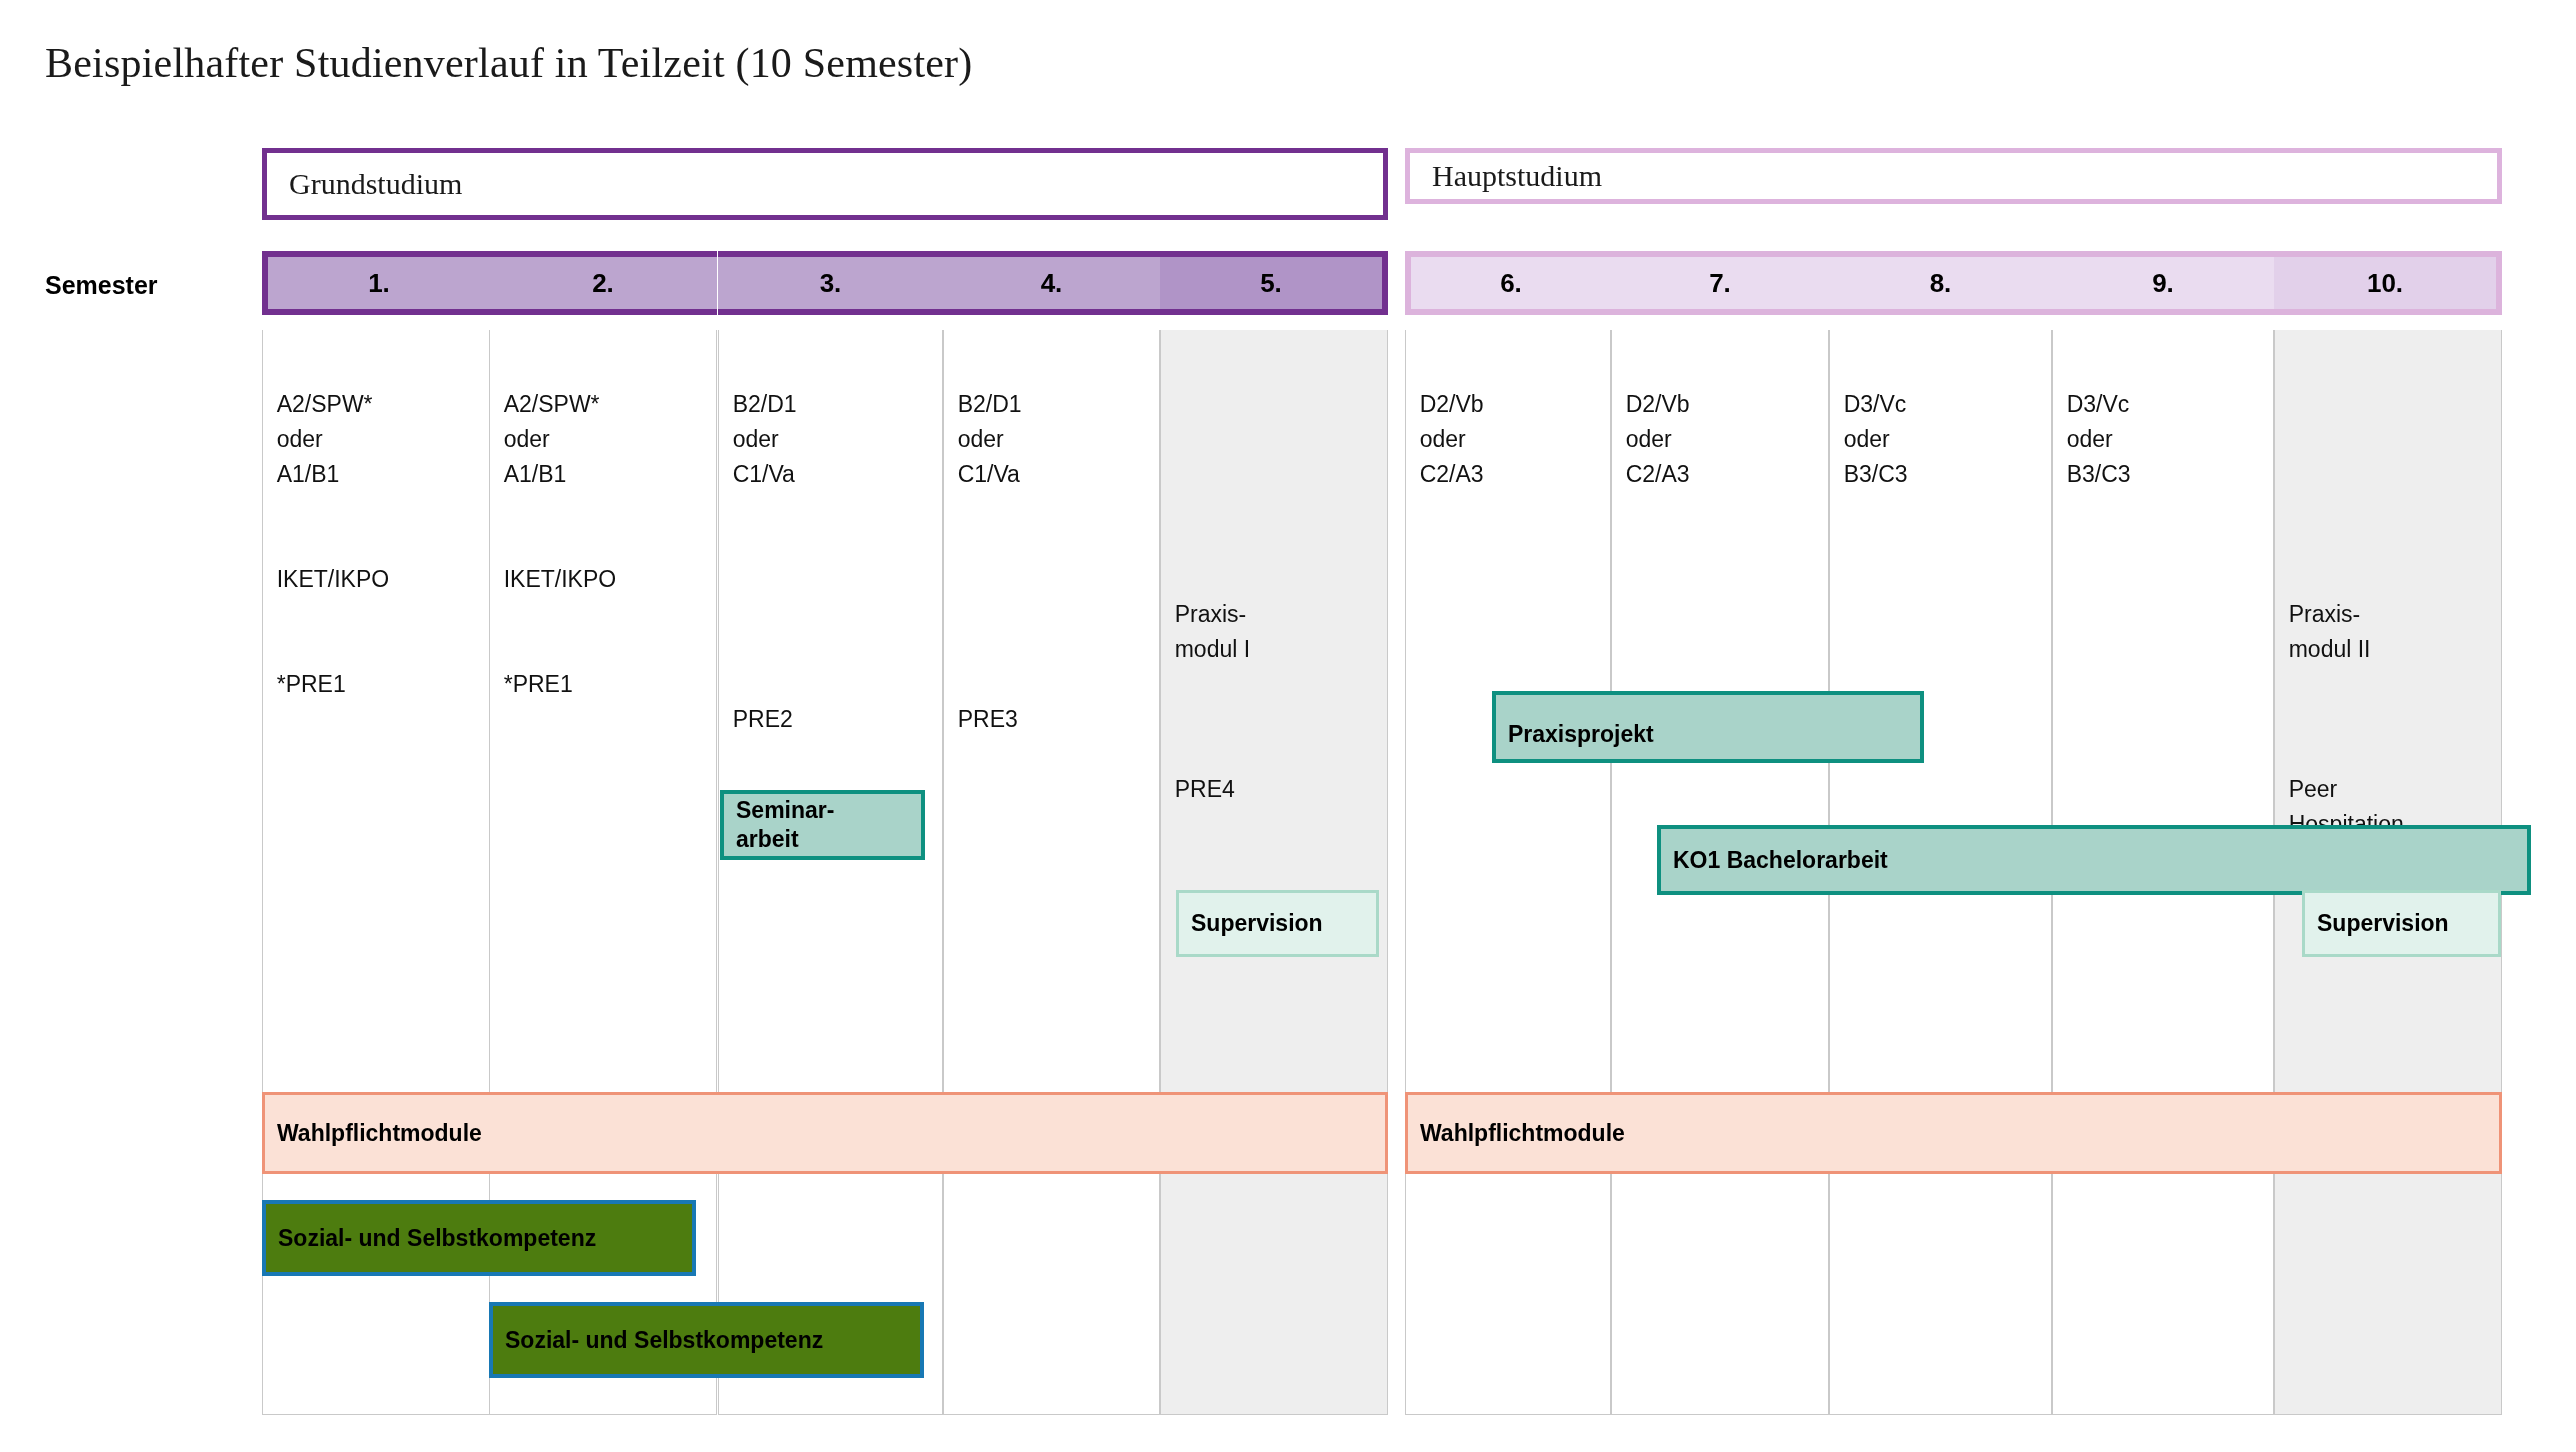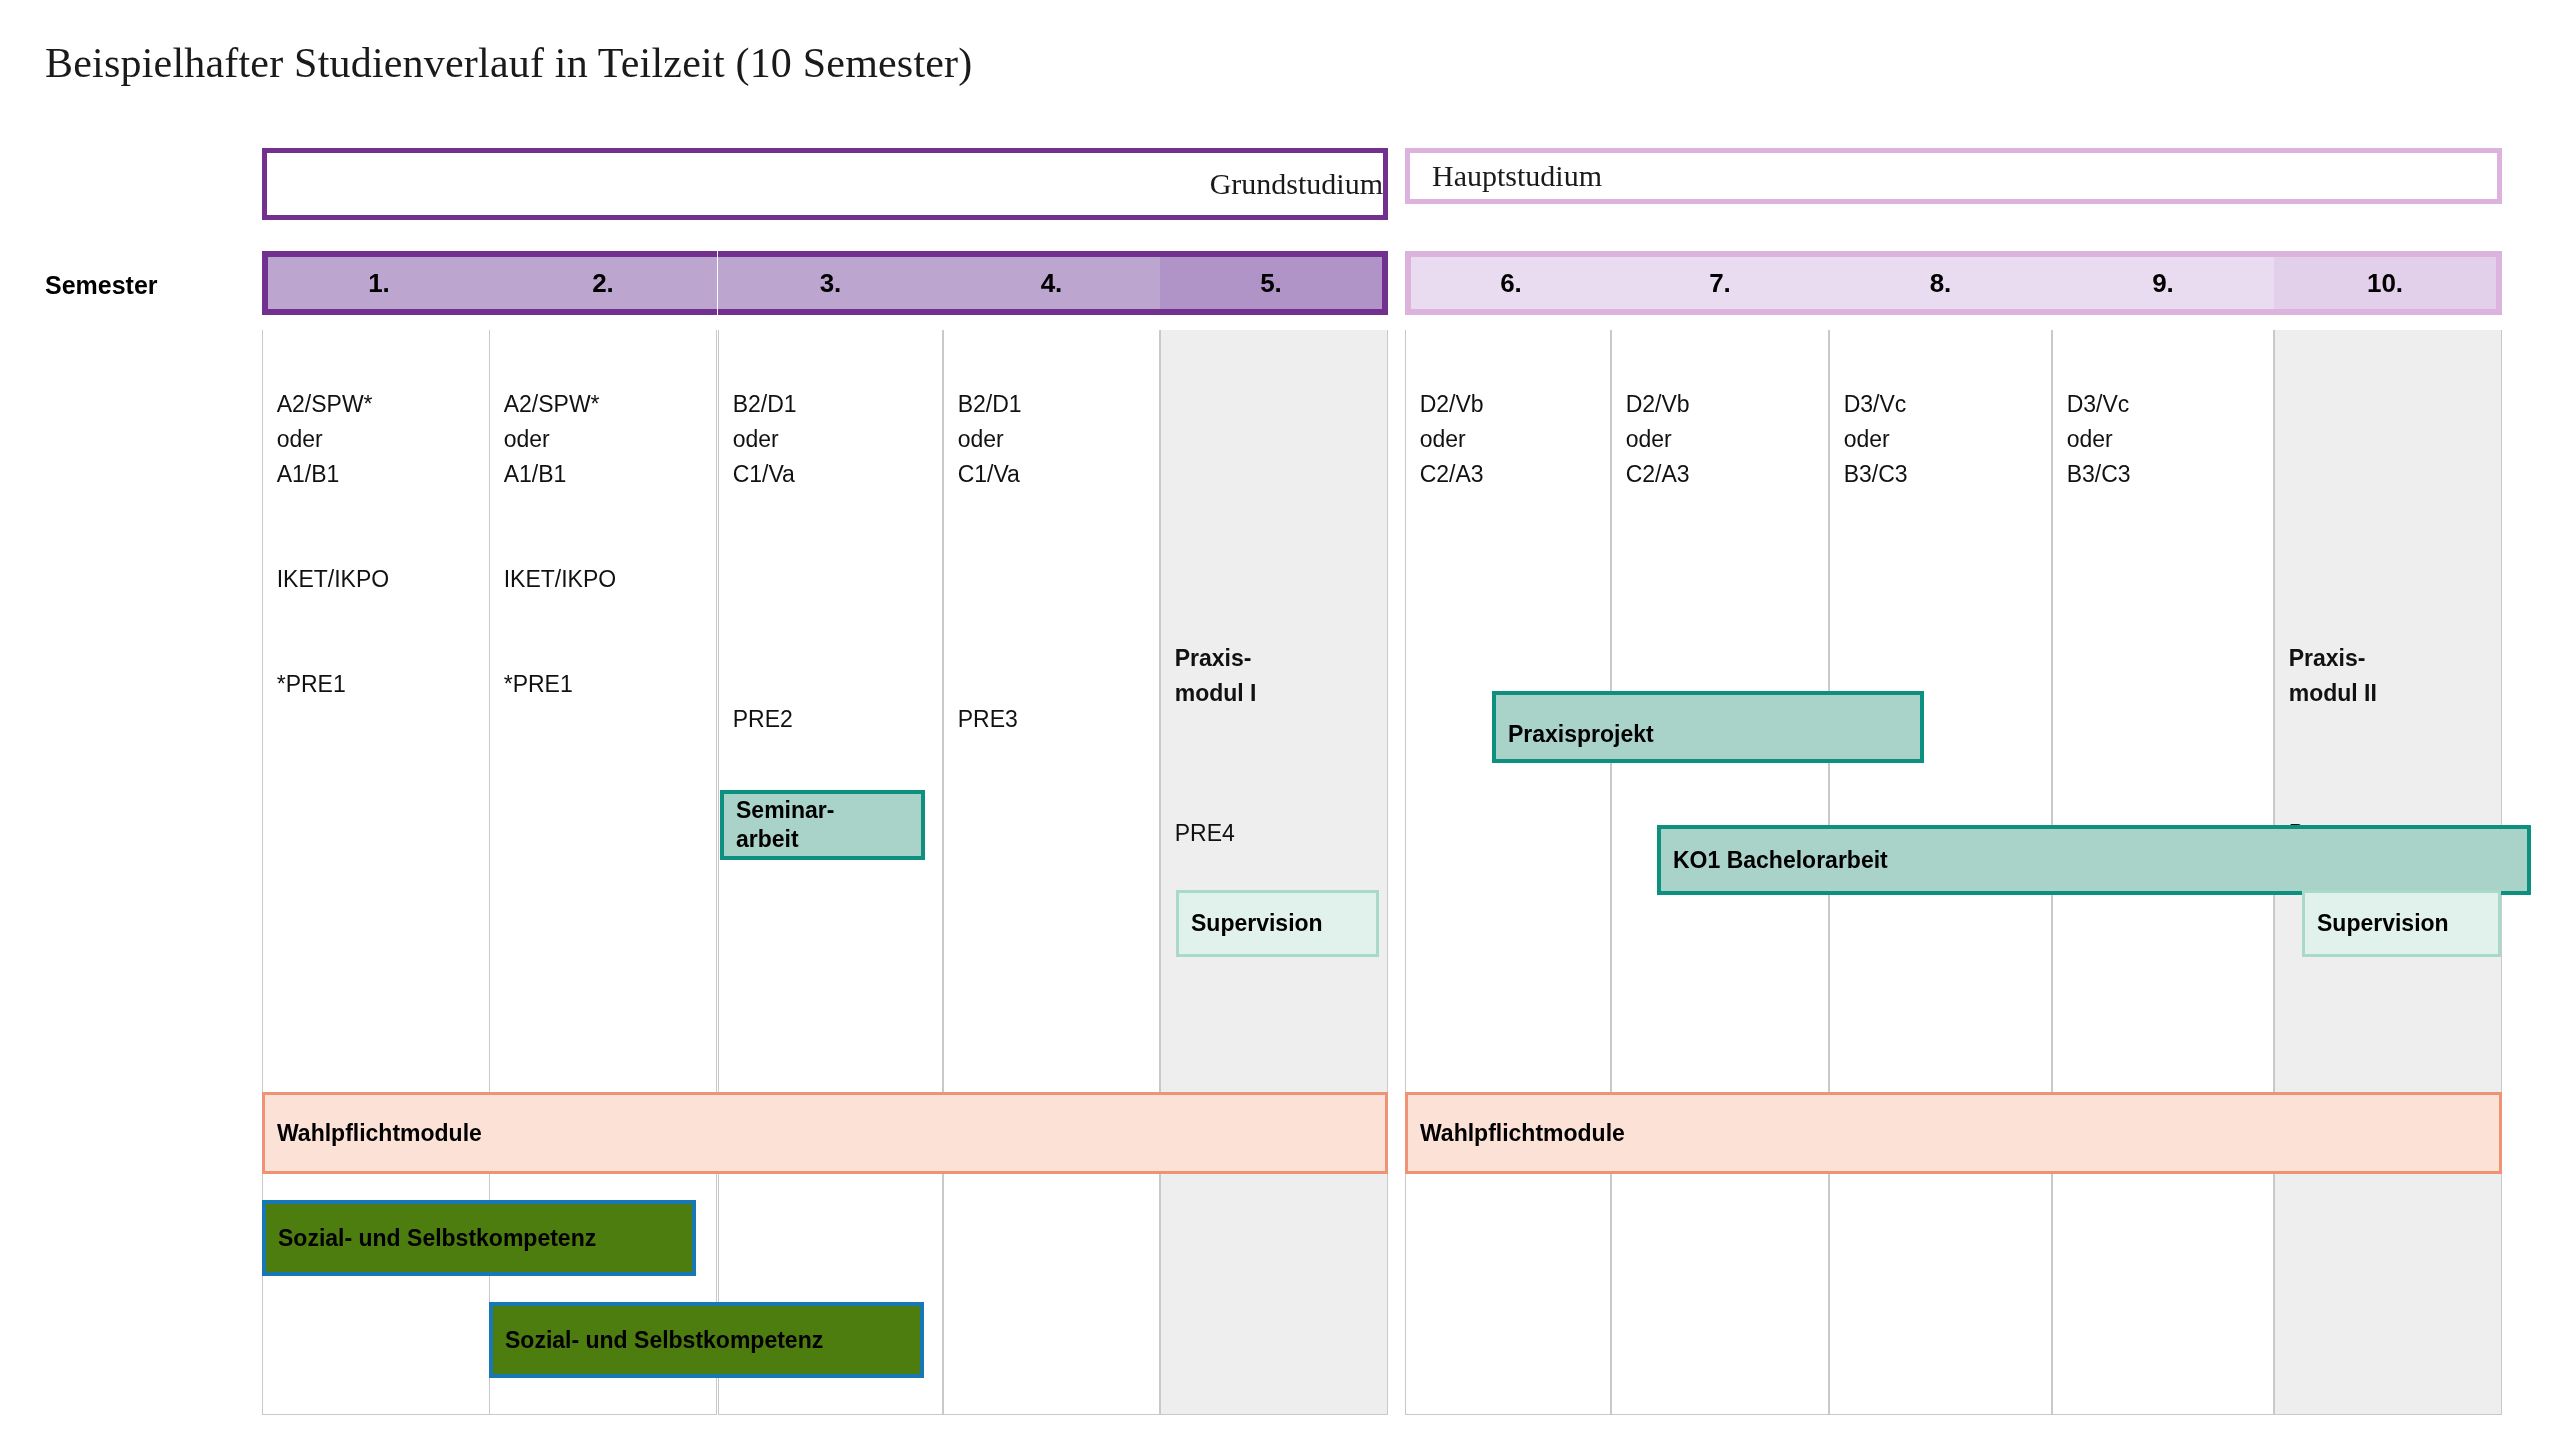--- a/index.html
+++ b/index.html
@@ -39,21 +39,20 @@
     background:#ffffff;
     display:flex;align-items:center;
     padding-left:22px;
     font-family:"Liberation Serif", serif;
     font-size:30px;
     color:#1a1a1a;
   }
   #phase-grundstudium{
     left:262px; top:148px; width:1126px; height:72px;
     border:5.2px solid #72308f;
-    justify-content:flex-end;
   }
   #phase-hauptstudium{
     left:1405px; top:148px; width:1097px; height:56px;
     border:5.2px solid #ddb3dd;
   }
 
   
   .sem-head{
     position:absolute;
     box-sizing:border-box;
@@ -84,21 +83,21 @@
   .col-body.shaded{ background:#eeeeee; }
 
   .col-text{
     position:absolute;
     left:13.7px; right:8.6px; top:22px;
     font-size:23px;
     line-height:35px;
     color:#111;
     white-space:pre-line;
   }
-  .col-text .strong{ font-weight:700; display:block;margin-top:44px; }
+  .col-text .strong{ font-weight:400; display:block; }
   .col-text .spacer{ display:block; height:35px; }
 
   
   .obox{
     position:absolute;
     box-sizing:border-box;
     display:flex;
     flex-direction:column;
     justify-content:center;
     padding:5.2px 12px;

